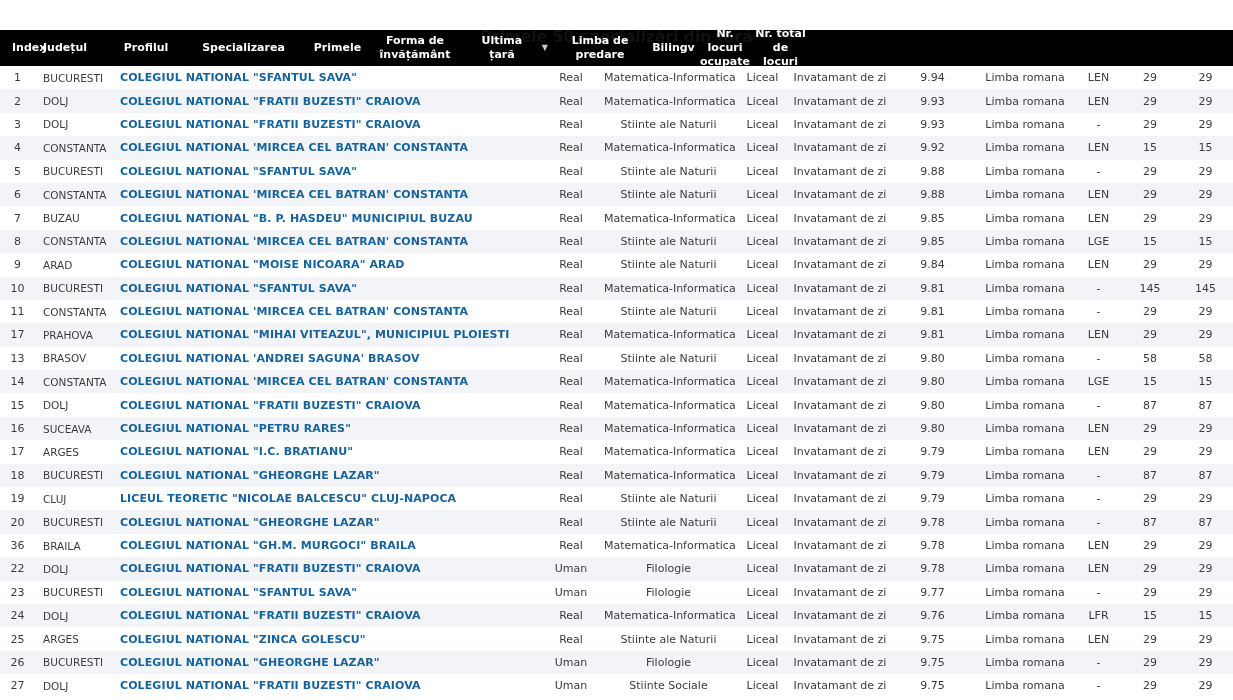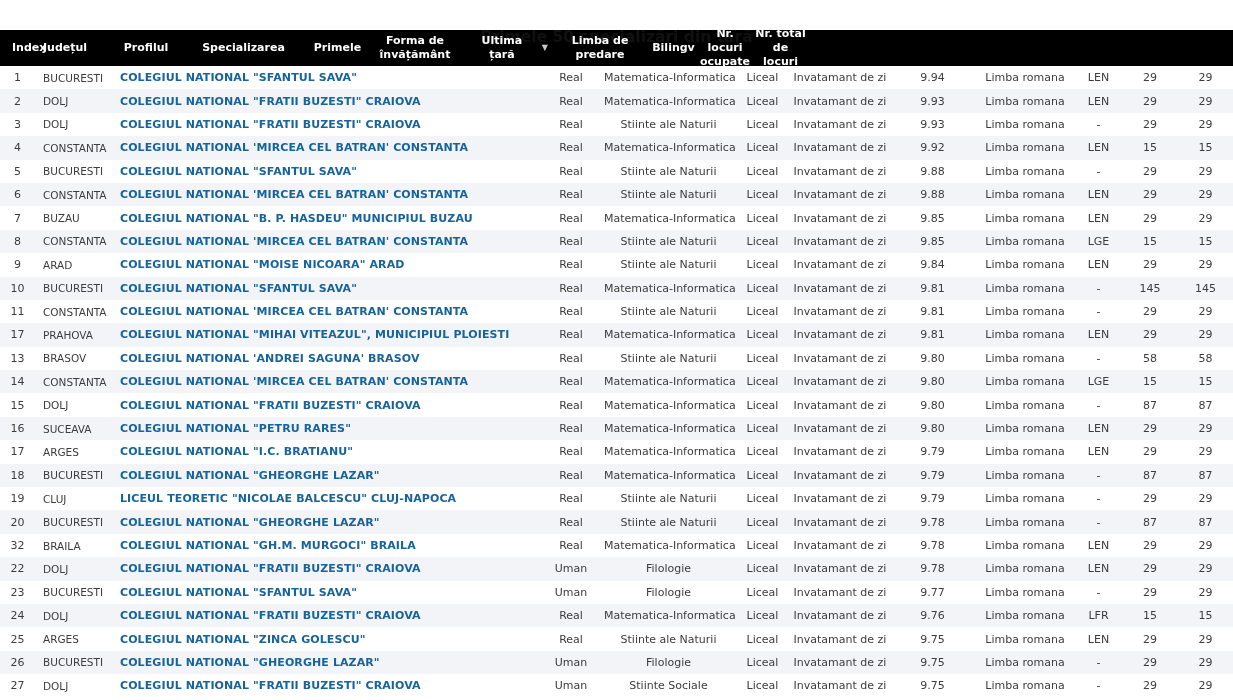--- a/index.html
+++ b/index.html
@@ -406,21 +406,21 @@
         <div class="td col-4">Stiinte ale Naturii</div>
         <div class="td col-5">Liceal</div>
         <div class="td col-6">Invatamant de zi</div>
         <div class="td col-7">9.78</div>
         <div class="td col-8">Limba romana</div>
         <div class="td col-9">-</div>
         <div class="td col-10">87</div>
         <div class="td col-11">87</div>
       </div>
       <div class="tr">
-        <div class="td col-0">32</div>
+        <div class="td col-0">36</div>
         <div class="td col-1">BRAILA</div>
         <div class="td col-2"><a class="school-link">COLEGIUL NATIONAL "GH.M. MURGOCI" BRAILA</a></div>
         <div class="td col-3">Real</div>
         <div class="td col-4">Matematica-Informatica</div>
         <div class="td col-5">Liceal</div>
         <div class="td col-6">Invatamant de zi</div>
         <div class="td col-7">9.78</div>
         <div class="td col-8">Limba romana</div>
         <div class="td col-9">LEN</div>
         <div class="td col-10">29</div>

